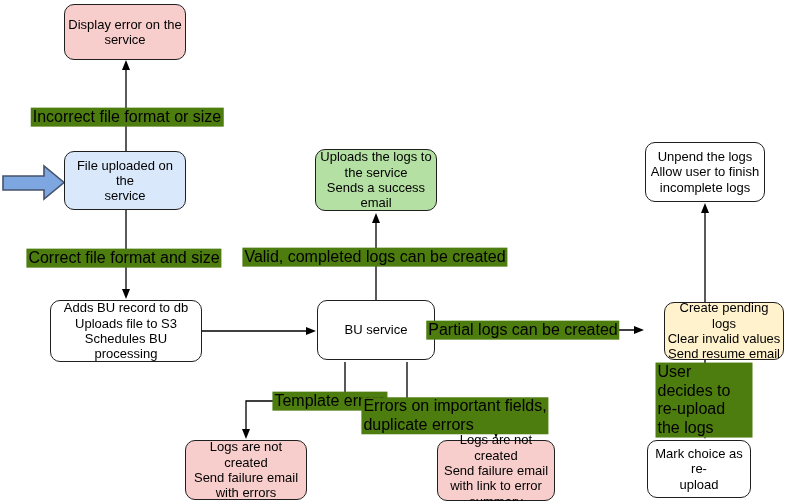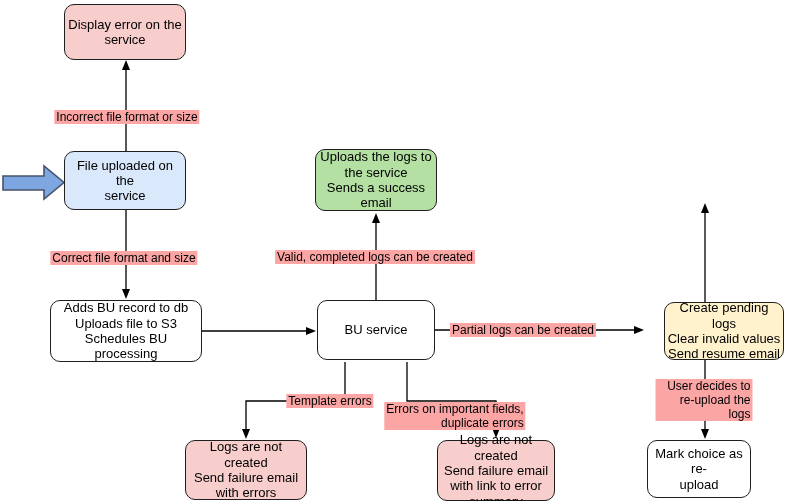--- a/index.html
+++ b/index.html
@@ -15,22 +15,22 @@
     text-align:center; font-size:13px; line-height:1.18; color:#000;
     white-space:pre-line; padding:2px;
   }
   .fill-pink   { background:#f8cecc; }
   .fill-blue   { background:#dae8fc; }
   .fill-green  { background:#b5e0a3; }
   .fill-yellow { background:#fff2cc; }
   .fill-white  { background:#ffffff; }
   .edge-label {
     position:absolute; z-index:3; transform:translate(-50%,-50%);
-    background:#fca5a5; font-size:12px; line-height:1.17; color:#000;
-    white-space:pre-line; text-align:right; padding:0 2px;
+    background:#4d7c0f; font-size:16px; line-height:1.17; color:#000;
+    white-space:pre-line; text-align:left; padding:0 2px;
   }
 </style>
 </head>
 <body>
 
 <div class="canvas">
 
   <svg class="connectors" width="801" height="501" viewBox="0 0 801 501">
     <g stroke="#000000" stroke-width="1.3" fill="none">
       <path d="M126,151 L126,68"></path>
@@ -71,20 +71,23 @@
 the service
 Sends a success
 email</div>
 
   <div class="node fill-white" style="left:317px; top:300px; width:118px; height:60px;">BU service</div>
 
   <div class="node fill-yellow" style="left:645px; top:302px; width:120px; height:58px;margin-left:19px;">Create pending logs
 Clear invalid values
 Send resume email</div>
 
+  <div class="node fill-white" style="left:645px; top:142px; width:120px; height:60px;">Unpend the logs
+Allow user to finish
+incomplete logs</div>
 
   <div class="node fill-white" style="left:647px; top:440px; width:104px; height:58px;">Mark choice as re-
 upload</div>
 
   <div class="node fill-pink" style="left:185px; top:440px; width:122px; height:60px;">Logs are not created
 Send failure email
 with errors</div>
 
   <div class="node fill-pink" style="left:437px; top:440px; width:118px; height:61px;">Logs are not created
 Send failure email

